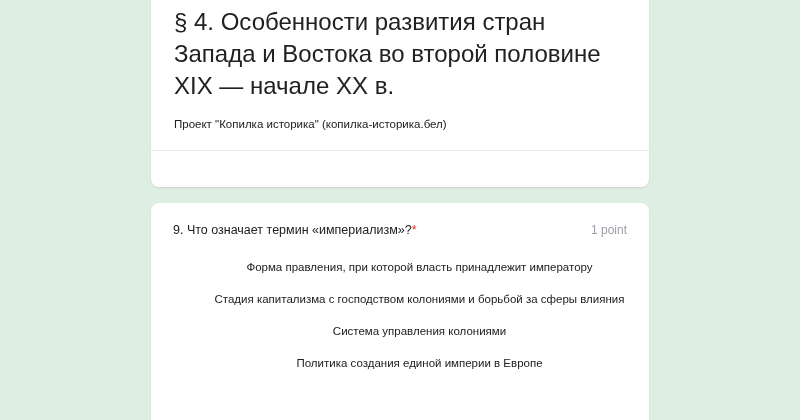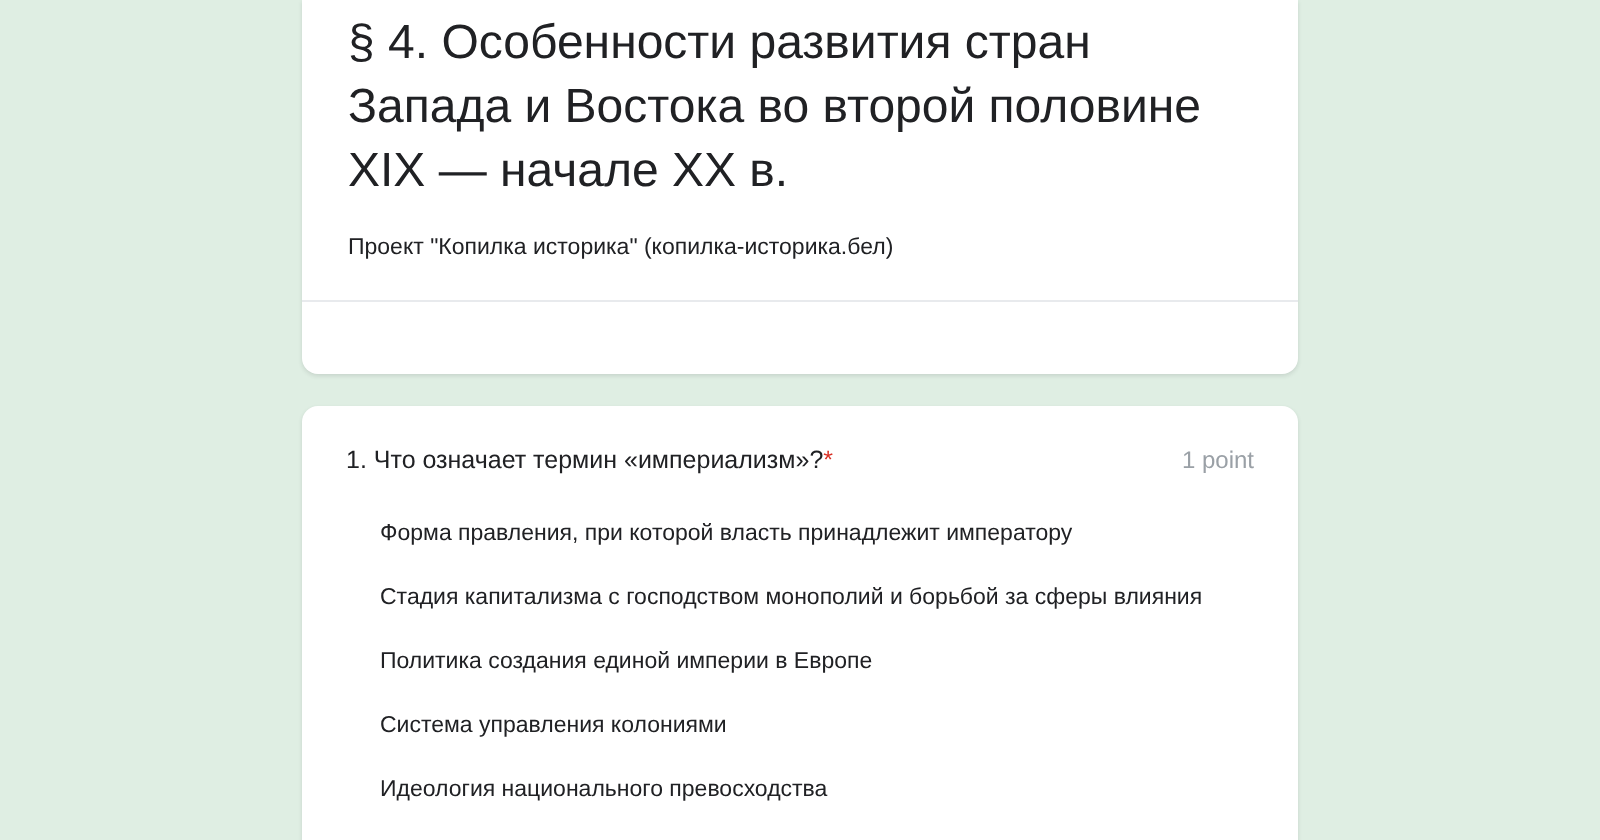--- a/index.html
+++ b/index.html
@@ -127,20 +127,21 @@
     left: 0;
     top: 56px;
     width: 498px;
   }
 
   .option-row {
     position: relative;
     height: 32px;
     padding-left: 39px;
     box-sizing: border-box;
+    text-align: center;
   }
 
   .option-label {
     display: block;
     font-size: 11.5px;
     line-height: 16px;
     color: #202124;
     white-space: nowrap;
   }
 </style>
@@ -156,43 +157,40 @@
     <div id="form-description">Проект "Копилка историка" (копилка-историка.бел)</div>
 
     <div id="header-divider"></div>
 
   </div>
 
   <div class="card" id="question-card">
 
     <div id="question-row">
       <div id="question-title">
-        <span>1. Что означает термин «империализм»?</span><span class="req-star">*</span>
+        <span>9. Что означает термин «империализм»?</span><span class="req-star">*</span>
       </div>
       <div id="question-points">1 point</div>
     </div>
 
     <div id="options-list">
 
       <div class="option-row">
         <span class="option-label">Форма правления, при которой власть принадлежит императору</span>
       </div>
 
       <div class="option-row">
-        <span class="option-label">Стадия капитализма с господством монополий и борьбой за сферы влияния</span>
-      </div>
-
-      <div class="option-row">
-        <span class="option-label">Политика создания единой империи в Европе</span>
+        <span class="option-label">Стадия капитализма с господством колониями и борьбой за сферы влияния</span>
       </div>
 
       <div class="option-row">
         <span class="option-label">Система управления колониями</span>
       </div>
 
       <div class="option-row">
-        <span class="option-label">Идеология национального превосходства</span>
+        <span class="option-label">Политика создания единой империи в Европе</span>
       </div>
+
 
     </div>
   </div>
 
 </div>
 
 </body></html>

